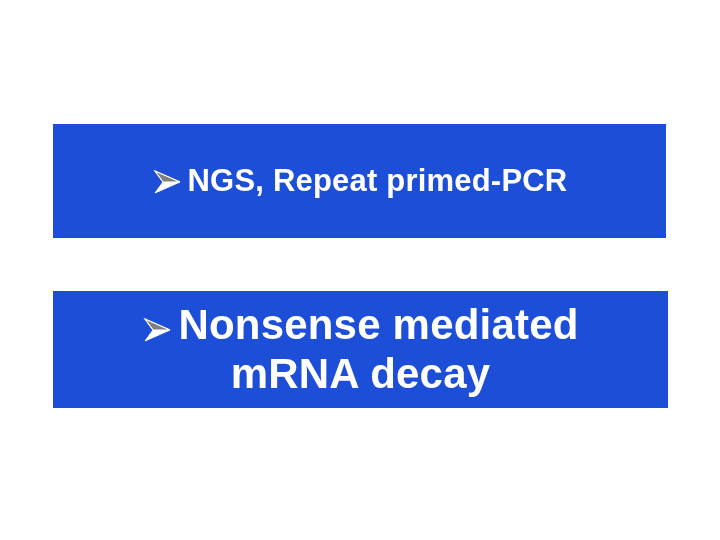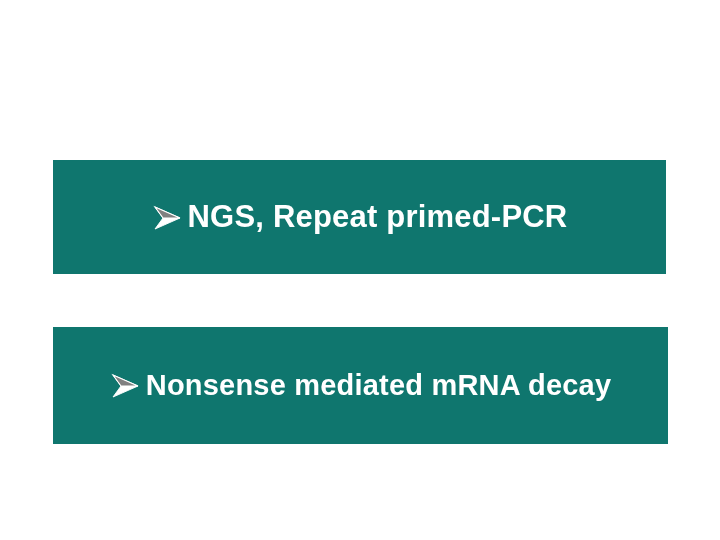--- a/index.html
+++ b/index.html
@@ -16,26 +16,25 @@
   }
   #slide {
     position: relative;
     width: 720px;
     height: 540px;
     background: #ffffff;
   }
 
   .bullet-block {
     position: absolute;
-    background: #0f766e;
+    background: #1d4ed8;
     box-sizing: border-box;
     display: flex;
     align-items: center;
     justify-content: flex-end;
-    margin-top: 36px;
   }
 
   
   #block-ngs {
     left: 53px;
     top: 124px;
     width: 613px;
     height: 114px;
   }
 
@@ -58,21 +57,21 @@
     white-space: normal;
   }
 
   #block-ngs .bullet-line {
     font-size: 31px;
     padding: 0 10px;
     box-sizing: border-box;
   }
 
   #block-nmd .bullet-line {
-    font-size: 29px;
+    font-size: 42px;
     padding: 0 26px;
     box-sizing: border-box;
   }
 
   
   .arrow-glyph {
     display: inline-block;
     width: 30px;
     height: 26px;
     vertical-align: -4px;

